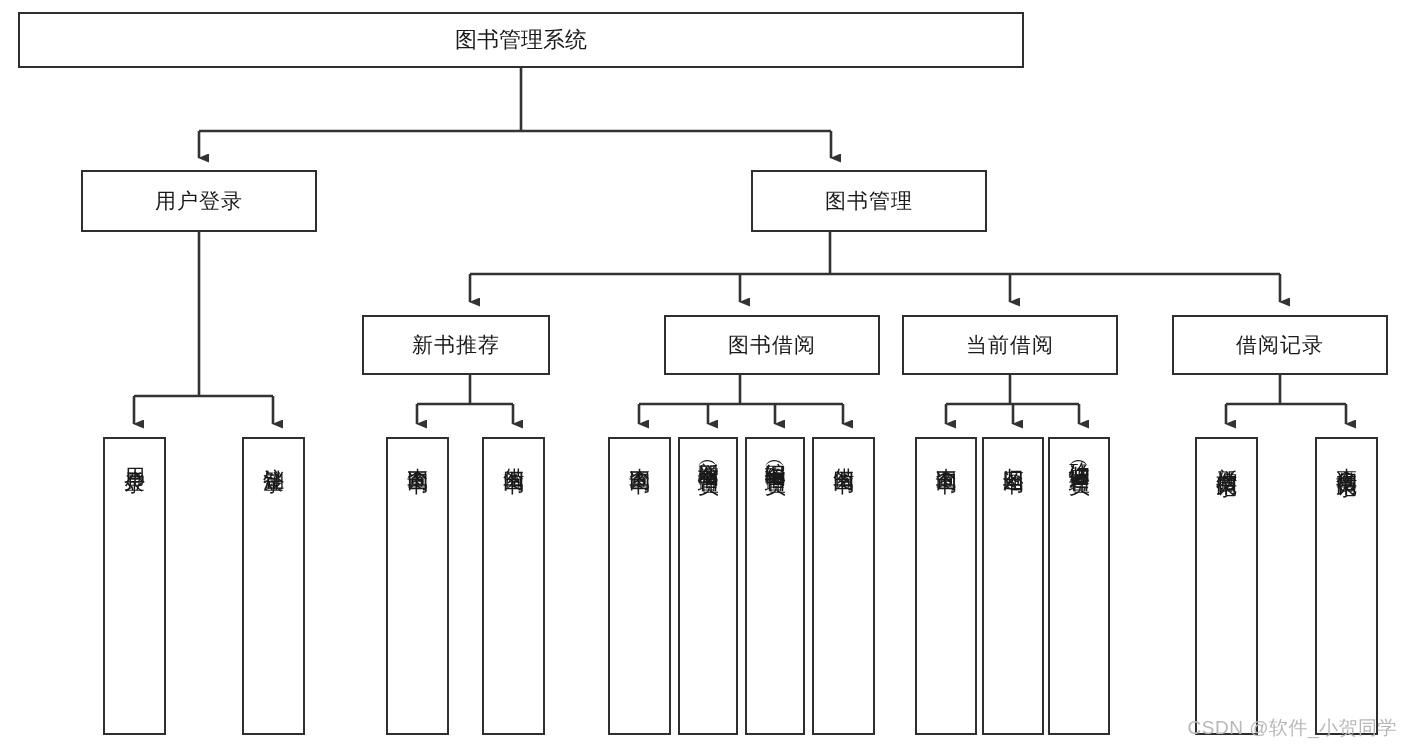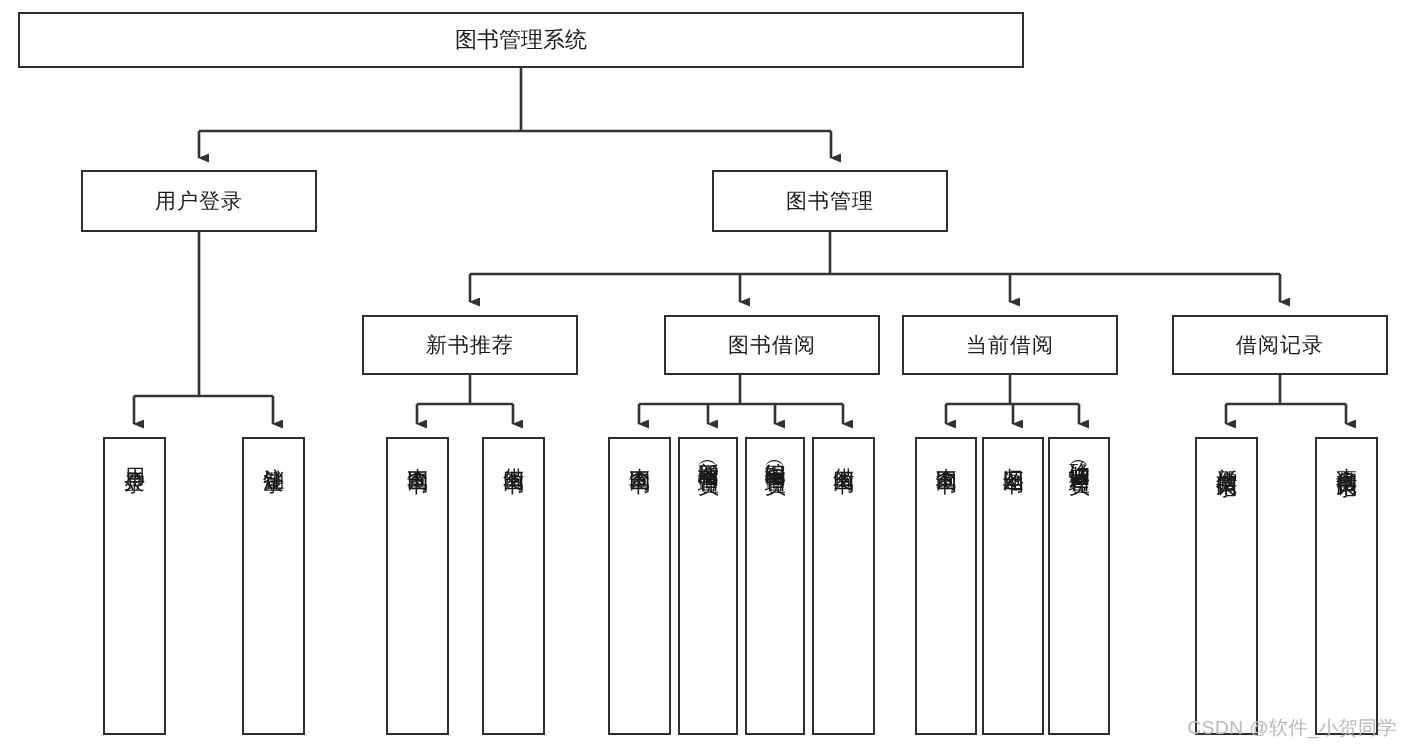--- a/index.html
+++ b/index.html
@@ -126,25 +126,25 @@
     </g>
   </svg>
 
   <div class="node root" style="left:18px; top:12px; width:1006px; height:56px;align-items:center;">
     <span class="hlabel">图书管理系统</span>
   </div>
 
   <div class="node horiz" style="left:81px; top:170px; width:236px; height:62px;">
     <span class="hlabel">用户登录</span>
   </div>
-  <div class="node horiz" style="left:712px; top:170px; width:236px; height:62px;">
+  <div class="node horiz" style="left:751px; top:170px; width:236px; height:62px;">
     <span class="hlabel">图书管理</span>
   </div>
 
-  <div class="node horiz" style="left:362px; top:315px; width:216px; height:60px;">
+  <div class="node horiz" style="left:362px; top:315px; width:188px; height:60px;">
     <span class="hlabel">新书推荐</span>
   </div>
   <div class="node horiz" style="left:632px; top:315px; width:216px; height:60px;margin-left:32px;">
     <span class="hlabel">图书借阅</span>
   </div>
   <div class="node horiz" style="left:902px; top:315px; width:216px; height:60px;">
     <span class="hlabel">当前借阅</span>
   </div>
   <div class="node horiz" style="left:1172px; top:315px; width:216px; height:60px;">
     <span class="hlabel">借阅记录</span>

